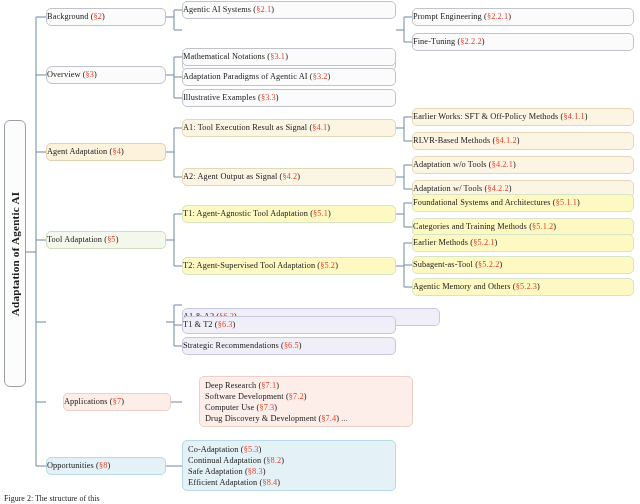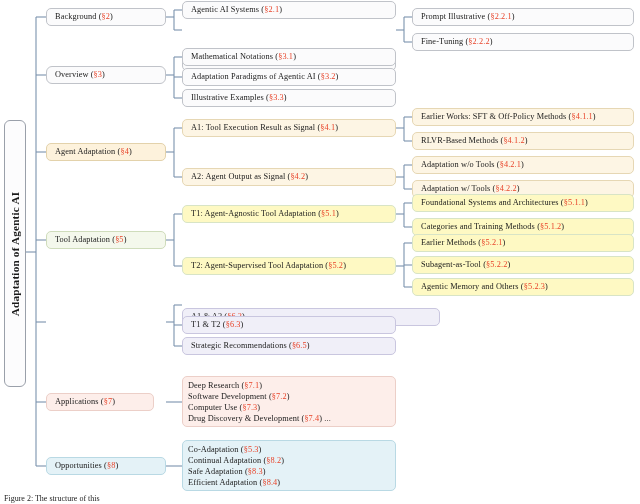--- a/index.html
+++ b/index.html
@@ -10,21 +10,21 @@
   }
   #canvas{position:absolute;left:0;top:0;width:640px;height:504px;}
   svg.wires{position:absolute;left:0;top:0;width:640px;height:504px;pointer-events:none;}
 
   .node{
     position:absolute;box-sizing:border-box;
     border:1px solid #b9bcc4;border-radius:5px;
     background:#fbfbfc;
     font-size:8.3px;line-height:1.28;
     display:flex;align-items:center;
-    padding:0 8px;
+    padding:0 0;
     white-space:nowrap;
     letter-spacing:.1px;
   }
   .node .sec{color:#e8442a;}
 
   
   .root{
     position:absolute;
     left:4px;top:120px;width:20px;height:265px;
     border:1px solid #9aa0aa;border-radius:6px;background:#fcfcfd;
@@ -36,21 +36,21 @@
     font-weight:bold;
     font-size:11.2px;
     letter-spacing:.2px;
   }
 
   
   .c-white   {background:#fbfbfc;border-color:#c0c3c9;}
   .c-cream   {background:#fdf2dc;border-color:#e3d2ab;}
   .c-green   {background:#f4f8ec;border-color:#cfdcbb;}
   .c-lilac   {background:#f0eff8;border-color:#c9c6df;}
-  .c-pink    {background:#fdeeea;border-color:#eccfc8;}
+  .c-pink    {background:#fdeeea;border-color:#eccfc8;margin-left:17px;}
   .c-blue    {background:#e4f2f7;border-color:#b9d9e4;}
   .c-creaml  {background:#fdf5e4;border-color:#e6d7b4;}
   .c-greenl  {background:#fef9c3;border-color:#d8e4c6;}
 
   .multi{
     display:block;align-items:flex-start;
     padding:3px 5px;white-space:normal;
   }
   .multi .ln{display:block;font-size:8.3px;line-height:1.33;}
 
@@ -268,21 +268,21 @@
     <span class="ln">
       <span>Safe Adaptation</span> (<span class="sec">§8.3</span>)
     </span>
     <span class="ln">
       <span>Efficient Adaptation</span> (<span class="sec">§8.4</span>)
     </span>
   </div>
 
   <div class="node c-white" style="left:412px;top:8px;width:222px;height:18px;">
     <span>
-      <span>Prompt Illustrative</span> (<span class="sec">§2.2.1</span>)
+      <span>Prompt Engineering</span> (<span class="sec">§2.2.1</span>)
     </span>
   </div>
   <div class="node c-white" style="left:412px;top:33px;width:222px;height:18px;">
     <span>
       <span>Fine-Tuning</span> (<span class="sec">§2.2.2</span>)
     </span>
   </div>
 
   <div class="node c-creaml" style="left:412px;top:108px;width:222px;height:18px;">
     <span>

